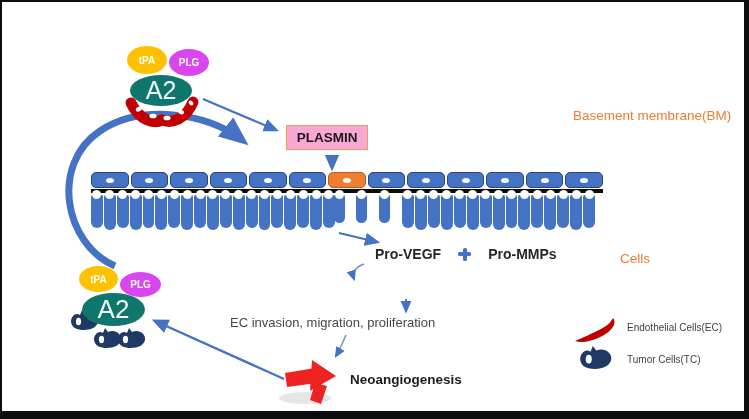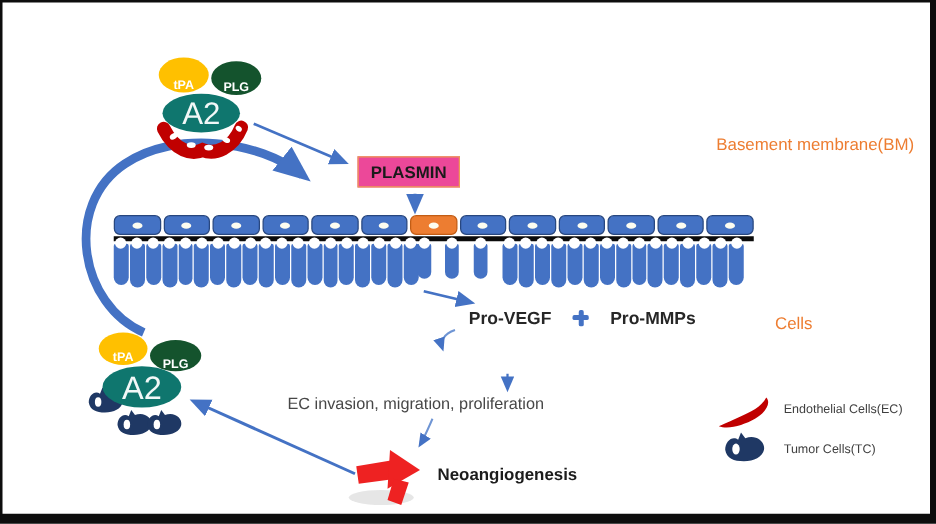--- a/index.html
+++ b/index.html
@@ -6,30 +6,30 @@
   body { background:#fff; font-family:"Liberation Sans", sans-serif; }
   .frame {
     position:relative; width:749px; height:419px;
     border-style:solid; border-color:#0d0d0d;
     border-width:2px 5px 8px 2px;
     background:#fff; overflow:hidden;
   }
   
   .ell {
     position:absolute; border-radius:50%;
-    display:flex; align-items:flex-end; justify-content:center;
+    display:flex; align-items:center; justify-content:center;
     color:#fff; font-weight:bold;
   }
   .tpa { background:#FFC000; font-size:10px; }
-  .plg { background:#14532d; font-size:10px; }
+  .plg { background:#d946ef; font-size:10px; }
   .a2  { background:#0f766e; font-weight:400; color:rgba(255,255,255,.95); }
   
   .plasmin {
     position:absolute; left:284px; top:123px; width:82px; height:25px;
-    border:1.5px solid #ED9C55; background:#ec4899;
+    border:1.5px solid #ED9C55; background:#f9a8d4;
     display:flex; align-items:center; justify-content:center;
     font-weight:bold; font-size:13.5px; color:#1a1a1a;
   }
   
   .cellrow { position:absolute; left:89px; top:170px; width:512px; height:16px;
              display:flex; gap:2px; }
   .mcell { flex:1; background:#4472C4; border:1px solid #28477f; border-radius:5px;
            position:relative; }
   .mcell .dot { position:absolute; left:50%; top:50%; width:8px; height:5px;
                 margin:-2.5px 0 0 -4px; background:#fdfdf0; border-radius:50%; }

